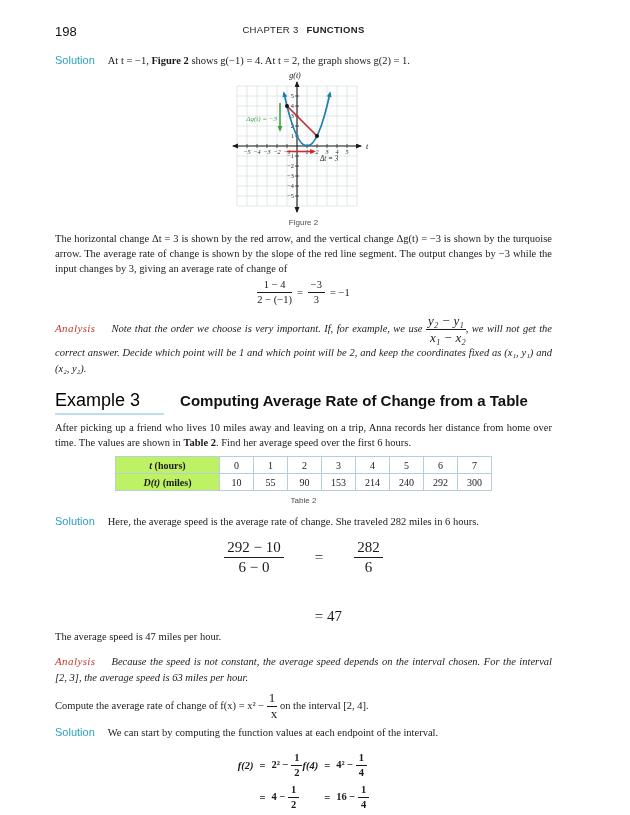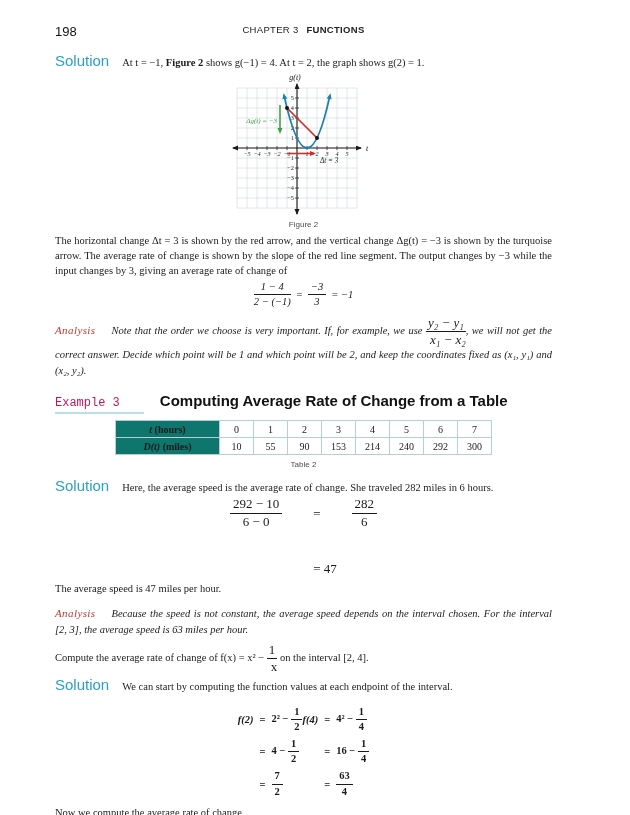--- a/index.html
+++ b/index.html
@@ -11,53 +11,53 @@
   }
   
   .hdr{ position:relative; height:16px; }
   .pagenum{ font-family:"Liberation Sans", sans-serif; font-size:13px; color:#111; }
   .running{ position:absolute; left:50%; top:2px; transform:translateX(-50%);
     font-family:"Liberation Sans", sans-serif; font-size:9.5px; letter-spacing:.3px;
     white-space:nowrap; color:#222;}
   .running .bold{ font-weight:bold; margin-left:5px; }
   
   .sol{ font-size:10.5px; line-height:15px; }
-  .sol-label{ color:#2d9fc3; font-family:"Liberation Sans", sans-serif; font-size:15px; margin-right:13px; }
+  .sol-label{ color:#2d9fc3; font-family:"Liberation Sans", sans-serif; font-size:11px; margin-right:13px; }
   .boldword{ font-weight:bold; }
   
   .figwrap{ display:flex; flex-direction:column; align-items:center; margin-top:2px; }
   .caption{ font-family:"Liberation Sans", sans-serif; font-size:8px; color:#4d4d4f; text-align:center; }
   .svg-math{ font-family:"Liberation Serif", serif; font-style:italic; }
   
   .para{ font-size:10.5px; line-height:15px; text-align:justify; }
   
-  .mathdisp{ display:flex; justify-content:center; align-items:center; gap:5px; font-size:10.5px;font-style:italic; }
+  .mathdisp{ display:flex; justify-content:center; align-items:center; gap:5px; font-size:10.5px; }
   .frac{ display:inline-block; text-align:center; line-height:1.15; vertical-align:middle; }
   .frac .num{ display:block; border-bottom:0.9px solid #1a1a1a; padding:0 3px 1px; }
   .frac .den{ display:block; padding-top:1px; }
   .sfrac{ display:inline-block; text-align:right; font-size:13px; line-height:1.12; vertical-align:-0.75em; }
   .sfrac .num{ display:block; border-bottom:0.8px solid #1a1a1a; padding:0 2px 0.5px; }
   .sfrac .den{ display:block; padding-top:0.5px; }
   
   .analysis{ font-style:italic; font-size:10.5px; line-height:16px; margin-top:8px; text-align:justify; }
   .an-label{ color:#bf3a33; letter-spacing:.4px; margin-right:16px; font-size:11px; }
   
   .example{ display:flex; align-items:baseline; }
-  .ex-label{ font-family:Liberation Mono, monospace; color:#be185d; font-size:12px;
+  .ex-label{ font-family:Liberation Sans, sans-serif; color:#000000; font-size:18px;
     border-bottom:2px solid #bcdeeb; padding:0 24px 2px 0; white-space:nowrap; }
   .ex-title{ font-family:"Liberation Sans", sans-serif; font-weight:bold; font-size:15px; margin-left:16px; color:#111; }
   
   table.t2{ border-collapse:collapse; margin:6px auto 0; }
   .t2 td{ border:1px solid #b3cfda; font-size:10px; text-align:center; padding:2.5px 0; height:17px; }
-  .t2 .hcell{ background:#0f766e; width:104px; font-weight:bold; }
+  .t2 .hcell{ background:#bef264; width:104px; font-weight:bold; }
   .t2 .dcell{ width:34px; background:#fff; }
   .hvar{ font-style:italic; font-weight:bold; }
   
   .m2{ display:grid; grid-template-columns:auto auto auto; justify-content:center;
-       column-gap:7px; row-gap:3px; font-size:13px; align-items:center; margin-top:2px;gap:31px; }
+       column-gap:7px; row-gap:3px; font-size:15px; align-items:center; margin-top:10px;gap:31px; }
   .m2 .cont{ grid-column:2/4; }
   .m4{ display:flex; justify-content:center; margin-top:12px;font-weight:bold; }
   .m4col{ display:grid; grid-template-columns:auto auto auto; column-gap:6px; row-gap:5px;
           font-size:10.5px; align-items:center; }
   .m4 .mhead{ font-style:italic; text-align:right; }
   .m4 .meq{ text-align:center; }
 </style>
 </head>
 <body>
 
@@ -159,20 +159,23 @@
     <span>= −1</span>
   </div>
 
   <div class="analysis">
     <span class="an-label">Analysis</span><span>Note that the order we choose is very important. If, for example, we use </span><span class="sfrac"><span class="num">y₂ − y₁</span><span class="den">x₁ − x₂</span></span><span>, we will not get the correct answer. Decide which point will be 1 and which point will be 2, and keep the coordinates fixed as (x₁, y₁) and (x₂, y₂).</span>
   </div>
 
   <div class="example" style="margin-top:13px;">
     <span class="ex-label">Example 3</span>
     <span class="ex-title">Computing Average Rate of Change from a Table</span>
+  </div>
+  <div class="para" style="margin-top:5px;">
+    <span>After picking up a friend who lives 10 miles away and leaving on a trip, Anna records her distance from home over time. The values are shown in </span><span class="boldword">Table 2</span><span>. Find her average speed over the first 6 hours.</span>
   </div>
 
   <table class="t2">
     <tbody>
         <tr>
       <td class="hcell"><span class="hvar">t</span><span style="font-weight:bold;"> (hours)</span></td>
       <td class="dcell">0</td>
       <td class="dcell">1</td>
       <td class="dcell">2</td>
       <td class="dcell">3</td>

